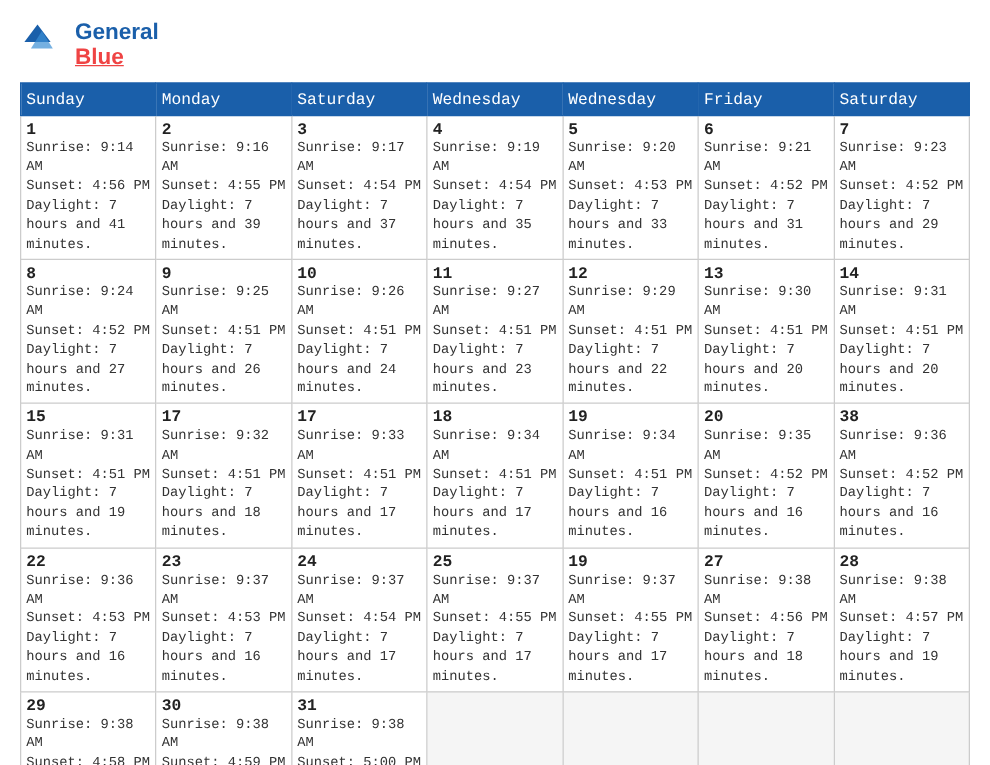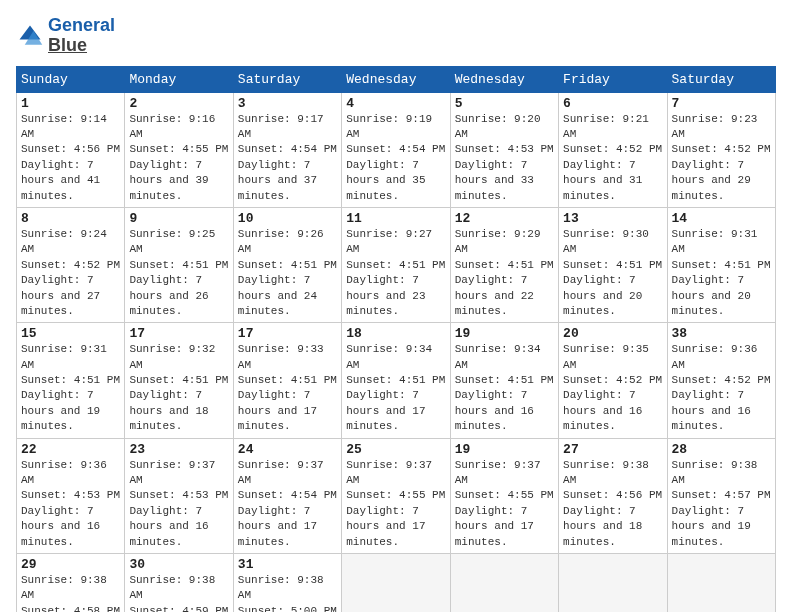--- a/index.html
+++ b/index.html
@@ -18,22 +18,21 @@
       flex-direction: column;
     }
     .header {
       display: flex;
       justify-content: space-between;
       align-items: flex-start;
       margin-bottom: 10px;
     }
     .logo {
       display: flex;
-      align-items: center;
-      gap: 4px;
+      gap: 16px;
     }
     .logo-text {
       font-size: 18px;
       font-weight: bold;
       color: #333;
       line-height: 1.1;
     }
     .logo-text span {
       color: #1a5faa;
     }
@@ -104,21 +103,21 @@
 
 <div class="page">
   <div class="header">
     <div class="logo">
       <svg class="logo-icon" viewBox="0 0 32 32">
         <polygon points="16,4 28,20 4,20" fill="#1a5faa"></polygon>
         <polygon points="20,10 30,26 10,26" fill="#3a8fd4" opacity="0.7"></polygon>
       </svg>
       <div class="logo-text">
         <span style="color:#1a5faa;">General</span><br>
-        <span style="color:#404040;text-decoration:underline;">Blue</span>
+        <span style="color:#ef4444;text-decoration:underline;">Blue</span>
       </div>
     </div>
     <div class="title-section">
       <div class="month-title"></div>
       <div class="location"></div>
     </div>
   </div>
 
   <table class="calendar" id="cal-table">
     <thead id="cal-head">

